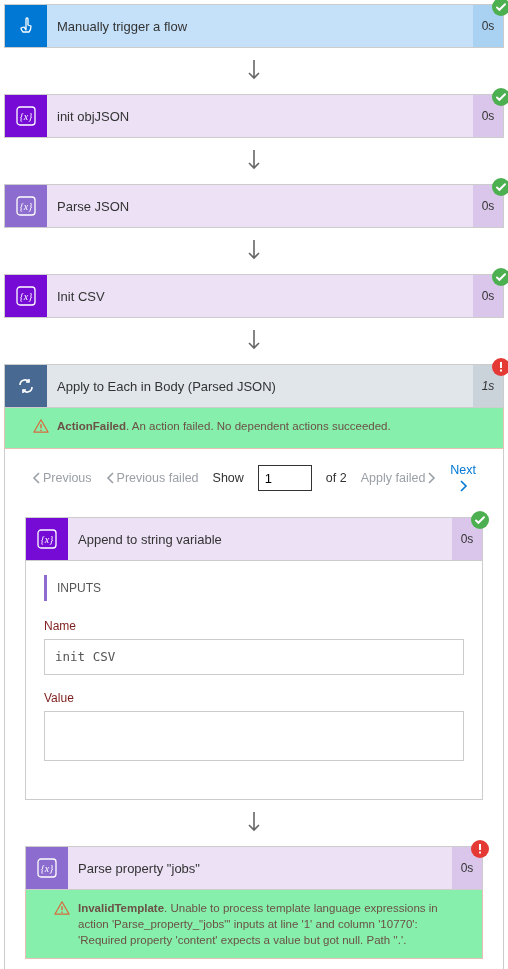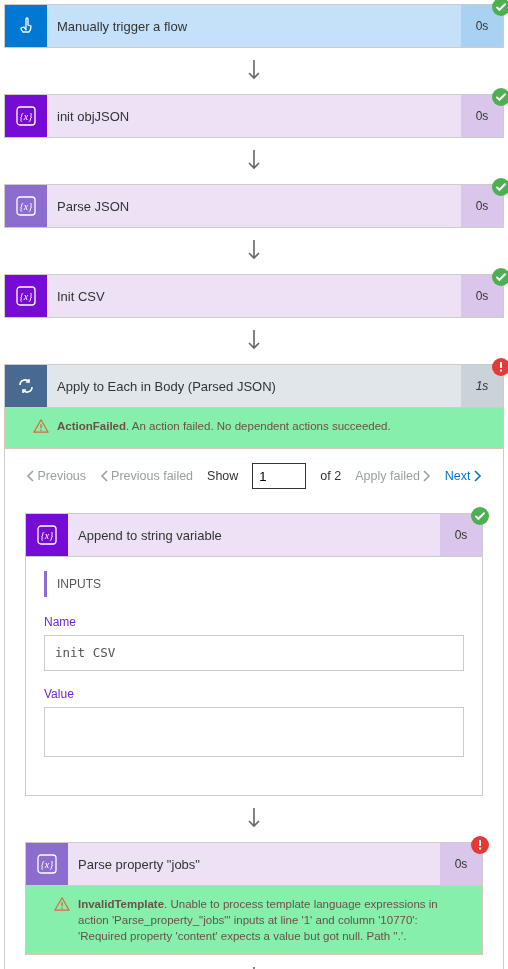--- a/index.html
+++ b/index.html
@@ -2,21 +2,21 @@
 <html><head>
 <meta charset="utf-8">
 <style>
 * { box-sizing: border-box; margin: 0; padding: 0; }
 body { font-family: "Segoe UI", Arial, sans-serif; font-size: 13px; background: #fff; color: #333; width: 508px; }
 .flow { padding: 4px; }
 .step { position: relative; border: 1px solid #ccc; display: flex; align-items: stretch; height: 44px; }
 .icon-box { width: 42px; display: flex; align-items: center; justify-content: center; flex-shrink: 0; }
 .icon-box svg { width: 20px; height: 20px; }
 .step-title { flex: 1; display: flex; align-items: center; padding-left: 10px; font-size: 13px; }
-.step-time { width: 42px; display: flex; align-items: center; justify-content: center; font-size: 12px; }
+.step-time { width: 30px; display: flex; align-items: center; justify-content: center; font-size: 12px; }
 .badge { position: absolute; top: -7px; right: -7px; width: 18px; height: 18px; border-radius: 50%; display: flex; align-items: center; justify-content: center; }
 .badge svg { width: 18px; height: 18px; }
 .arrow { display: flex; justify-content: center; padding: 10px 0; }
 .arrow svg { width: 18px; height: 26px; }
 .trigger { background: #c5e1fa; }
 .trigger .icon-box { background: #0078d4; }
 .trigger .step-time { background: #a9d1f2; }
 .var-step { background: #ece1f5; }
 .var-step .icon-box { background: #770bd6; }
 .var-step .step-time { background: #d9c6ea; }
@@ -24,26 +24,26 @@
 .control-step .icon-box { background: #486991; }
 .control-step .step-time { background: #cad2da; font-style: italic; }
 .parse-step { background: #ece1f5; }
 .parse-step .icon-box { background: #8c6cce; }
 .parse-step .step-time { background: #d9c6ea; }
 .error-banner { background: #86efac; border: 1px solid #e8c0b3; border-top: none; padding: 10px 28px; display: flex; align-items: flex-start; font-size: 11.5px; line-height: 1.4; color: #6b5146; }
 .error-banner .warn { margin-right: 8px; flex-shrink: 0; }
 .container-body { border: 1px solid #ccc; border-top: none; padding: 14px 20px 22px; }
 .pager { display: flex; align-items: center; justify-content: center; gap: 14px; font-size: 12.5px; margin-bottom: 24px; flex-wrap: nowrap; }
 .pager .dis { color: #9aa0a6; display: flex; align-items: center; gap: 2px; }
-.pager .act { color: #0078d4; display: flex; align-items: center; gap: 2px; cursor: pointer; }
+.pager .act { color: #0078d4; display: flex; align-items: center; gap: 2px; cursor: pointer; flex-direction: column; }
 .pager input { width: 54px; height: 26px; border: 1px solid #333; text-align: left; padding: 0 6px; font-size: 13px; }
 .inner-step { position: relative; }
 .inputs-card { border: 1px solid #ccc; border-top: none; padding: 14px 18px 22px; }
 .inputs-header { border-left: 3px solid #8c6cce; padding: 6px 10px; font-size: 12px; color: #555; margin-bottom: 18px; }
-.field-label { font-size: 12px; color: #6d28d9; margin-bottom: 6px; }
+.field-label { font-size: 12px; color: #7f1d1d; margin-bottom: 6px; }
 .field-box { border: 1px solid #ccc; padding: 9px 10px; font-family: Consolas, monospace; font-size: 12.5px; color: #555; min-height: 36px; margin-bottom: 16px; }
 .field-box.empty { min-height: 50px; }
 .chev { display: inline-block; }
 </style>
 </head>
 <body>
 
 <svg width="0" height="0" style="position:absolute">
 <defs>
 <g id="svg-check">

